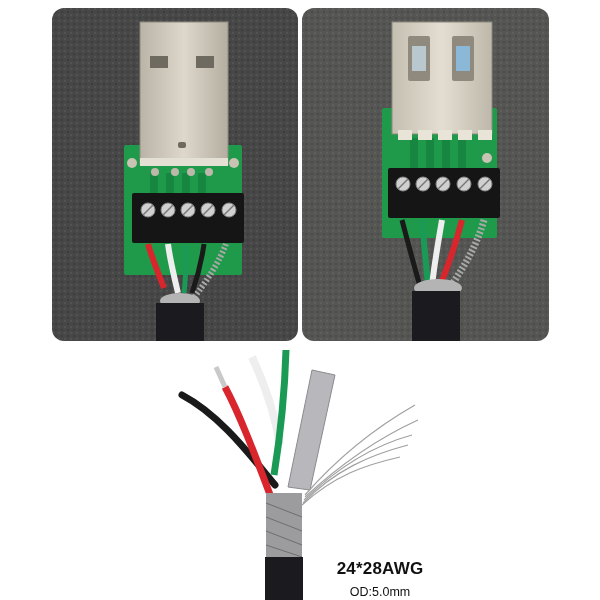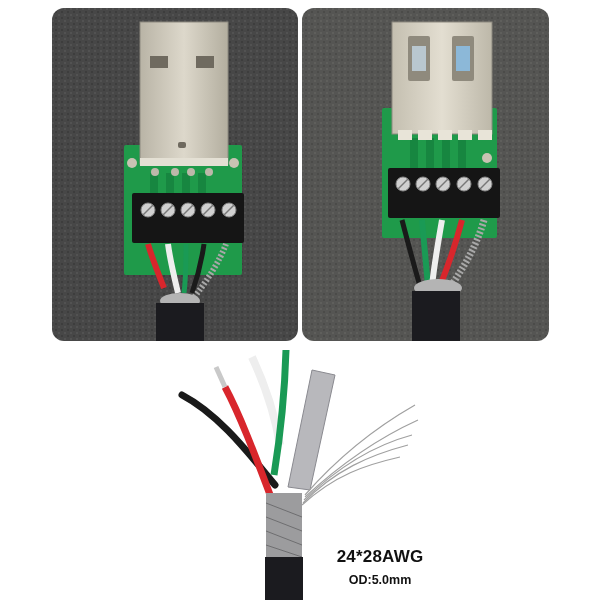--- a/index.html
+++ b/index.html
@@ -2,23 +2,23 @@
 <html><head>
   <meta charset="utf-8">
   <style>
     html, body { margin: 0; padding: 0; background: #ffffff; }
     body { width: 600px; height: 600px; position: relative; overflow: hidden; font-family: "Liberation Sans", sans-serif; }
     .panel { position: absolute; top: 8px; height: 333px; border-radius: 12px; overflow: hidden; }
     .panel svg { display: block; }
     #panel-left { left: 52px; width: 246px; }
     #panel-right { left: 302px; width: 247px; }
     #cable-photo { position: absolute; left: 170px; top: 345px; width: 260px; height: 255px; }
-    .spec { position: absolute; left: 310px; width: 140px; text-align: center; color: #111; font-weight: bold; }
+    .spec { position: absolute; left: 310px; width: 140px; text-align: center; color: #111; font-weight: bold; margin-top: 12px; }
     #spec-awg { top: 547px; font-size: 17px; letter-spacing: 0.2px; }
-    #spec-od { top: 573px; font-size: 12.5px; font-weight: bold; }
+    #spec-od { top: 573px; font-size: 12.5px; font-weight: normal; }
   </style>
 </head>
 <body>
 
 <div id="panel-left" class="panel">
   <svg width="246" height="333" viewBox="0 0 246 333">
     <defs>
       <pattern id="tex1" width="6" height="6" patternUnits="userSpaceOnUse">
         <rect width="6" height="6" fill="#474747"></rect>
         <circle cx="1" cy="1" r="1" fill="#555"></circle>

